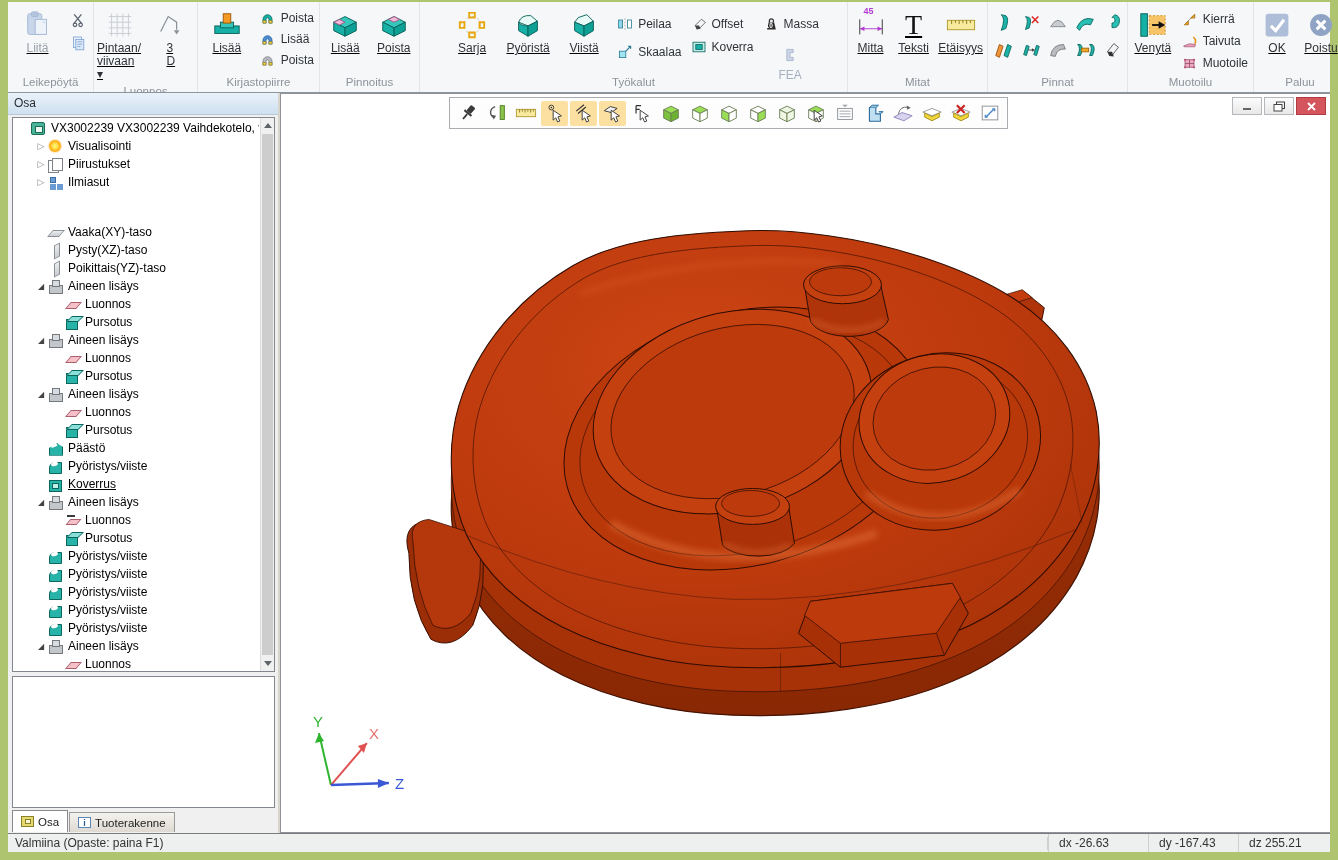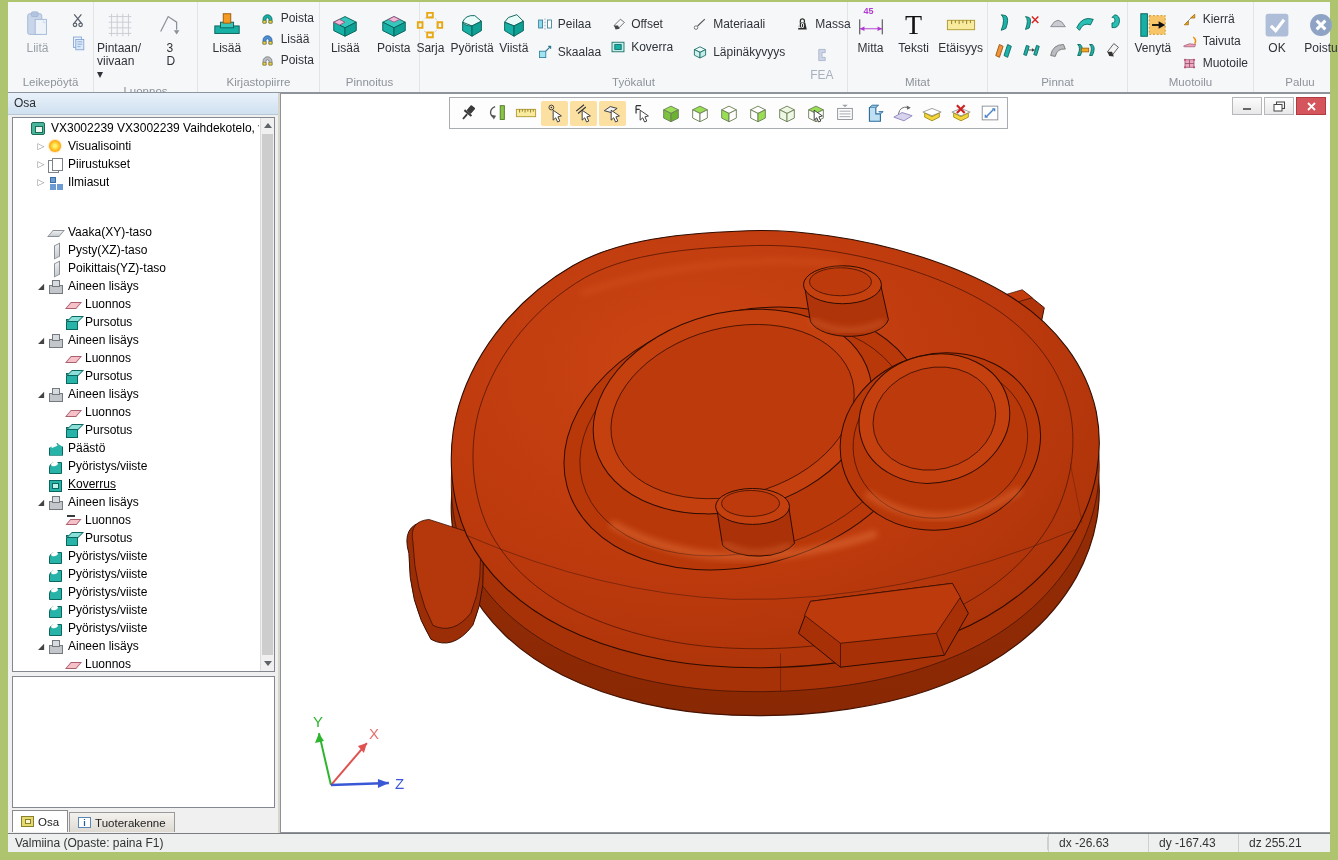--- a/index.html
+++ b/index.html
@@ -5,21 +5,21 @@
   html,body{margin:0;padding:0;background:#888;}
   *{box-sizing:border-box;font-family:"Liberation Sans",sans-serif;}
   .win{position:relative;width:1338px;height:860px;background:#aec46f;overflow:hidden;}
   .app{position:absolute;left:8px;top:2px;width:1322px;height:850px;background:#fff;display:flex;flex-direction:column;}
 
   
   .ribbon{height:91px;background:#f6f7f8;border-bottom:1px solid #8e959c;display:flex;align-items:stretch;flex:none;}
   .rgroup{position:relative;display:flex;flex-direction:column;flex:none;border-right:1px solid #e2e4e6;padding:2px 2px 0 2px;}
   .rgroup .content{flex:1;display:flex;align-items:flex-start;justify-content:center;gap:2px;padding-top:2px;}
   .glabel{height:18px;text-align:center;font-size:11.5px;color:#8d939b;line-height:16px;flex:none;}
-  .bigbtn{display:flex;flex-direction:column;align-items:center;width:54px;padding:2px 1px;border-radius:3px;cursor:default;}
+  .bigbtn{display:flex;flex-direction:column;align-items:center;width:54px;padding:2px 1px;border-radius:3px;cursor:default;text-decoration:underline;}
   .bigbtn .bicon{width:32px;height:34px;display:flex;align-items:center;justify-content:center;position:relative;}
   .bigbtn .blabel{font-size:12px;color:#2f3338;line-height:13px;}
   .bigbtn.disabled .blabel{color:#9aa1a8;}
   .smallcol{display:flex;flex-direction:column;justify-content:flex-start;gap:3px;padding-top:4px;}
   .smallbtn{display:flex;align-items:center;gap:4px;height:20px;padding:0 3px;border-radius:2px;font-size:12px;color:#2f3338;}
   .smallbtn .sicon{width:18px;height:18px;flex:none;display:flex;align-items:center;justify-content:center;}
   .smallbtn.disabled{color:#a6b0bf;flex-direction:column;}
   svg{display:block;}
   .glyph-over{position:absolute;font-weight:bold;}
 
@@ -306,41 +306,20 @@
           <div class="smallbtn">
             <span class="sicon">
                   <svg viewBox="0 0 20 20" width="16" height="16">
                     <rect x="2.5" y="4" width="15" height="12" fill="#bfeeea" stroke="#0a6159"></rect>
                     <rect x="6" y="7" width="8" height="6" fill="#17b0a6" stroke="#0a6159"></rect>
                   </svg>
                 </span>
             <span>Koverra</span>
           </div>
         </div>
-        <div class="smallcol" style="gap:8px;padding-top:8px;margin-left:10px;">
-          <div class="smallbtn">
-            <span class="sicon">
-                  <svg viewBox="0 0 20 20" width="16" height="16">
-                    <circle cx="5" cy="14.5" r="2.2" fill="#fff" stroke="#555"></circle>
-                    <path d="M7 12.5L16 4" stroke="#555" stroke-width="1.4"></path>
-                  </svg>
-                </span>
-            <span>Materiaali</span>
-          </div>
-          <div class="smallbtn">
-            <span class="sicon">
-                  <svg viewBox="0 0 20 20" width="16" height="16">
-                    <polygon points="3,7 10,3.5 17,7 10,10.5" fill="#eafaf8" stroke="#0a6159"></polygon>
-                    <polygon points="3,7 10,10.5 10,17.5 3,14" fill="#d2f2ee" stroke="#0a6159"></polygon>
-                    <polygon points="17,7 10,10.5 10,17.5 17,14" fill="#c2ece7" stroke="#0a6159"></polygon>
-                  </svg>
-                </span>
-            <span>Läpinäkyvyys</span>
-          </div>
-        </div>
         <div class="smallcol" style="gap:12px;padding-top:8px;">
           <div class="smallbtn">
             <span class="sicon" style="position:relative;">
                   <svg viewBox="0 0 20 20" width="16" height="16">
                     <path d="M5 17h11l-2-9H7z" fill="#2b2b2b"></path>
                     <path d="M8 8V6a2.5 2.5 0 0 1 5 0v2" fill="none" stroke="#2b2b2b" stroke-width="1.6"></path>
                   </svg>
                   <span class="glyph-over" style="left:4px;top:7px;font-size:6.5px;color:#fff;">10</span>
                 </span>
             <span>Massa</span>

